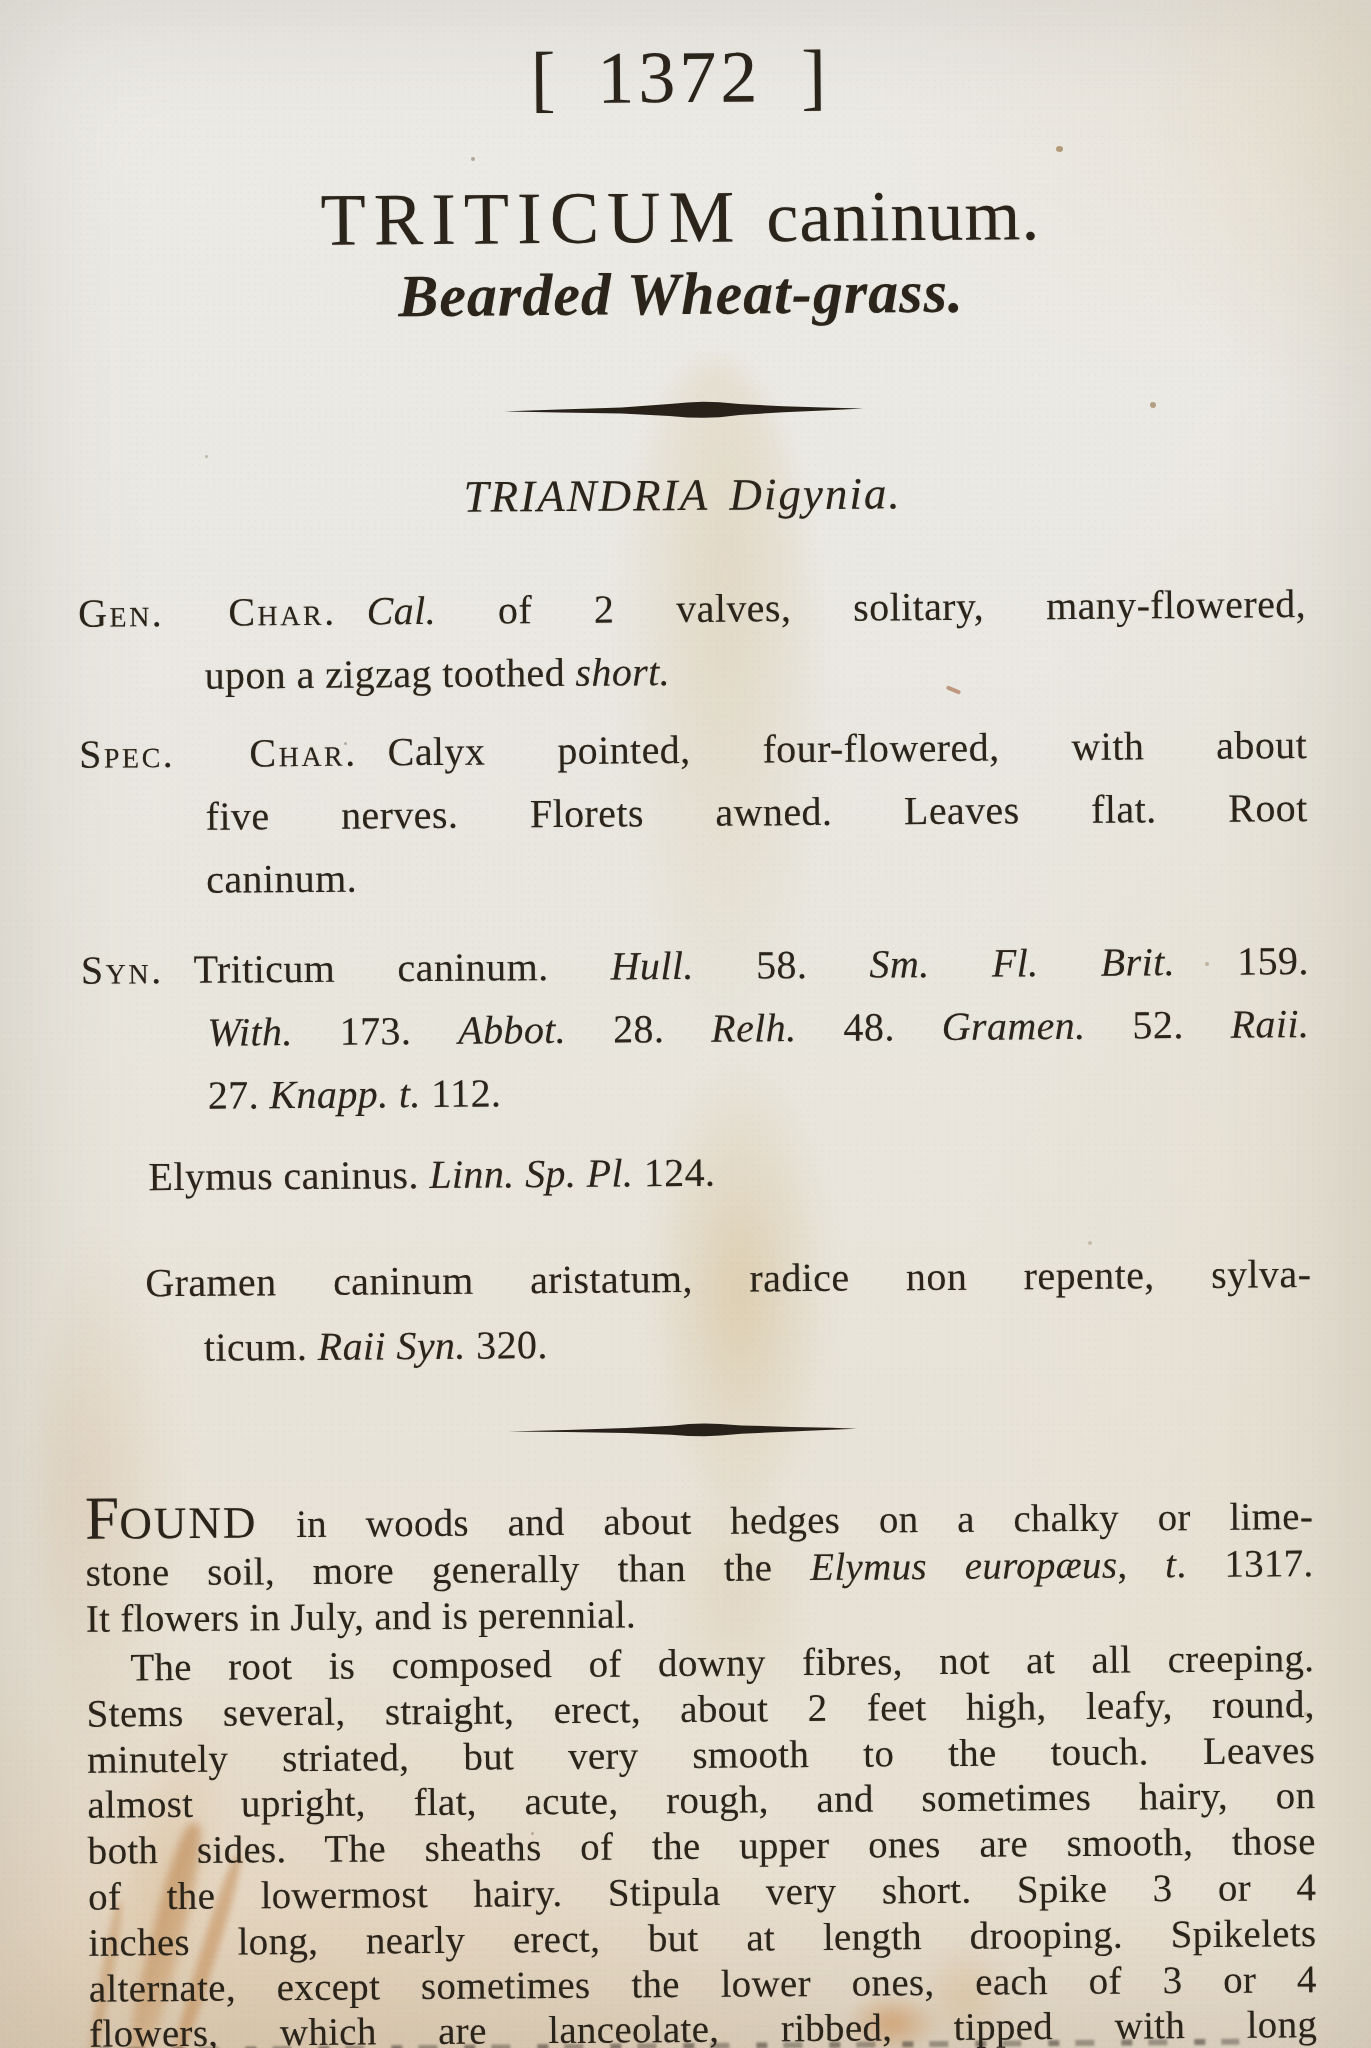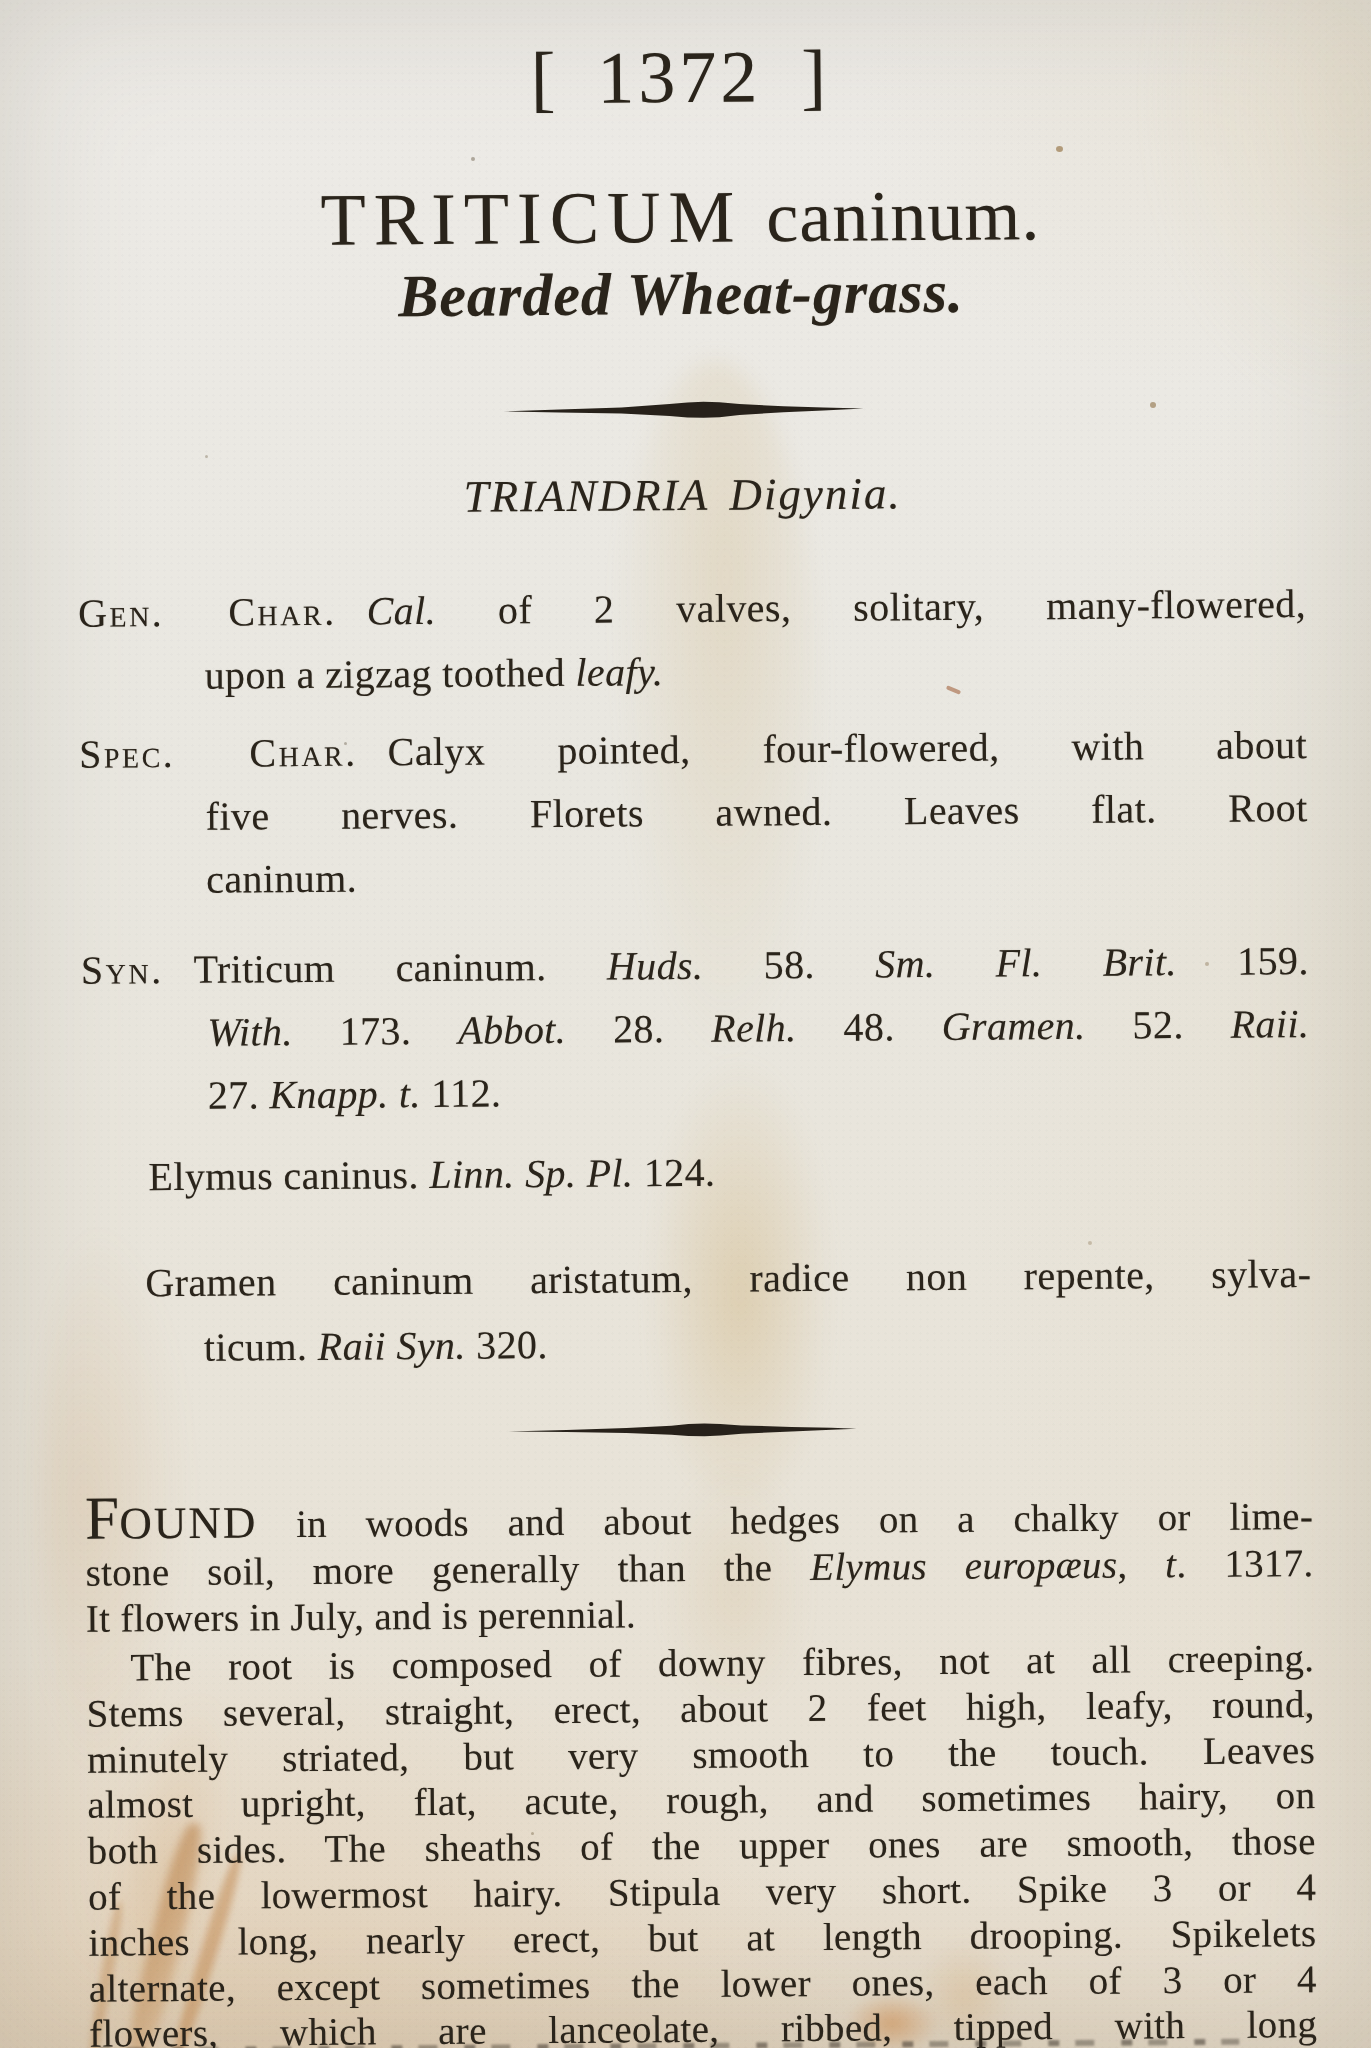--- a/index.html
+++ b/index.html
@@ -123,31 +123,31 @@
       <polygon class="ink" points="2,11 58,9.5 120,8 168,5 186,3.5 202,3 218,3.5 238,5.5 282,8 322,9.5 362,11 322,12.5 282,14 238,16.5 218,18.5 202,19 186,18.5 168,17 120,14 58,12.5"></polygon>
     </svg>
 
     <div class="blk center classline">
       <span>TRIANDRIA</span>
       <span>Digynia.</span>
     </div>
 
     <section class="blk sec sec-gen">
       <div class="line j"><span class="label">Gen. Char.</span><span class="gap"></span><span><span class="it">Cal.</span><span> of 2 valves, solitary, many-flowered,</span></span></div>
-      <div class="line cont"><span>upon a zigzag toothed </span><span class="it">leafy.</span></div>
+      <div class="line cont"><span>upon a zigzag toothed </span><span class="it">short.</span></div>
     </section>
 
     <section class="blk sec sec-spec">
       <div class="line j"><span class="label">Spec. Char.</span><span class="gap"></span><span><span>Calyx pointed, four-flowered, with about</span></span></div>
       <div class="line cont j jc"><span>five nerves. Florets awned. Leaves flat. Root</span></div>
       <div class="line cont"><span>caninum.</span></div>
     </section>
 
     <section class="blk sec sec-syn">
-      <div class="line j"><span class="label">Syn.</span><span class="gap"></span><span><span>Triticum caninum. </span><span class="it">Huds.</span><span> 58. </span><span class="it">Sm. Fl. Brit.</span><span> 159.</span></span></div>
+      <div class="line j"><span class="label">Syn.</span><span class="gap"></span><span><span>Triticum caninum. </span><span class="it">Hull.</span><span> 58. </span><span class="it">Sm. Fl. Brit.</span><span> 159.</span></span></div>
       <div class="line cont j jc"><span class="it">With.</span><span> 173. </span><span class="it">Abbot.</span><span> 28. </span><span class="it">Relh.</span><span> 48. </span><span class="it">Gramen.</span><span> 52. </span><span class="it">Raii.</span></div>
       <div class="line cont"><span>27. </span><span class="it">Knapp. t.</span><span> 112.</span></div>
     </section>
 
     <section class="blk elymus">
       <div class="line"><span>Elymus caninus. </span><span class="it">Linn. Sp. Pl.</span><span> 124.</span></div>
     </section>
 
     <section class="blk gramen">
       <div class="line l0 j"><span>Gramen caninum aristatum, radice non repente, sylva-</span></div>

